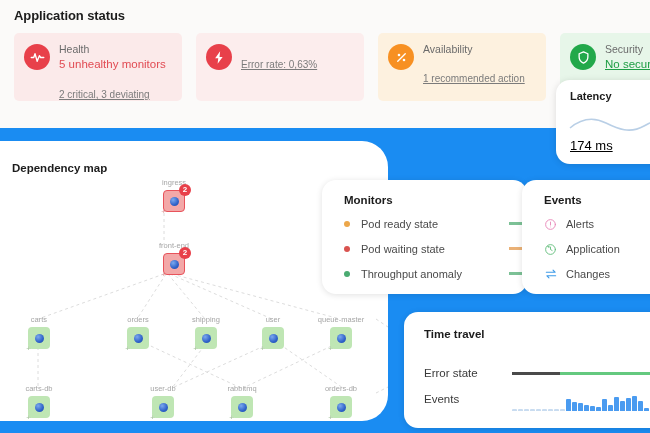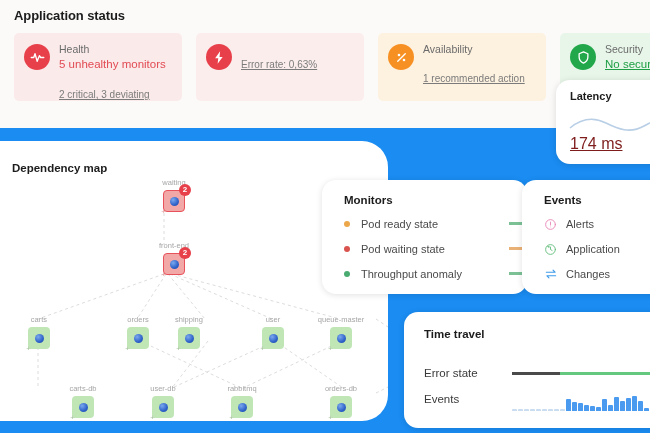--- a/index.html
+++ b/index.html
@@ -137,21 +137,21 @@
 
   
   .latency {
     position: absolute; left: 556px; top: 80px; width: 118px; height: 84px;
     background: #fff; border-radius: 14px; box-shadow: 0 1px 7px rgba(0,0,0,.13);
     padding: 10px 0 0 14px;
   }
   .lat-title { font-size: 11px; font-weight: bold; color: #1c1c1c; }
   .lat-value {
     position: absolute; left: 14px; bottom: 11px;
-    font-size: 16px; color: #7f1d1d; text-decoration: underline; text-align: right;
+    font-size: 13px; color: #000000; text-decoration: underline; text-align: right;
   }
 </style>
 </head>
 <body>
 
 <div class="stage">
 
   <div class="page-title">Application status</div>
 
   <div class="status-row" id="status-row">
@@ -221,21 +221,21 @@
         <path d="M285 200 L182 247"></path>
         <path d="M285 200 L353 247"></path>
         <path d="M352 200 L253 247"></path>
         <path d="M386 178 L398 186"></path>
         <path d="M386 252 L398 246"></path>
         <path d="M10 178 L0 172"></path>
       </g>
     </svg>
     <div id="map-nodes">
         <div style="position: absolute; left: 173px; top: 49px;">
-          <div class="node-label" style="left:11px;top:-12px;">waiting</div>
+          <div class="node-label" style="left:11px;top:-12px;">ingress</div>
           <div class="node red" style="position:relative;">
             <div class="box">
               <span class="dot"></span>
             </div>
             <div class="plus">+</div>
             <div class="badge">2</div>
           </div>
         </div>
         <div style="position: absolute; left: 173px; top: 112px;">
           <div class="node-label" style="left:11px;top:-12px;">front-end</div>
@@ -258,21 +258,21 @@
         </div>
         <div style="position: absolute; left: 137px; top: 186px;">
           <div class="node-label" style="left:11px;top:-12px;">orders</div>
           <div class="node green" style="position:relative;">
             <div class="box">
               <span class="dot"></span>
             </div>
             <div class="plus">+</div>
           </div>
         </div>
-        <div style="position: absolute; left: 188px; top: 186px;">
+        <div style="position: absolute; left: 205px; top: 186px;">
           <div class="node-label" style="left:11px;top:-12px;">shipping</div>
           <div class="node green" style="position:relative;">
             <div class="box">
               <span class="dot"></span>
             </div>
             <div class="plus">+</div>
           </div>
         </div>
         <div style="position: absolute; left: 272px; top: 186px;">
           <div class="node-label" style="left:11px;top:-12px;">user</div>
@@ -285,21 +285,21 @@
         </div>
         <div style="position: absolute; left: 340px; top: 186px;">
           <div class="node-label" style="left:11px;top:-12px;">queue-master</div>
           <div class="node green" style="position:relative;">
             <div class="box">
               <span class="dot"></span>
             </div>
             <div class="plus">+</div>
           </div>
         </div>
-        <div style="position: absolute; left: 38px; top: 255px; margin-left: 44px;">
+        <div style="position: absolute; left: 38px; top: 255px;">
           <div class="node-label" style="left:11px;top:-12px;">carts-db</div>
           <div class="node green" style="position:relative;">
             <div class="box">
               <span class="dot"></span>
             </div>
             <div class="plus">+</div>
           </div>
         </div>
         <div style="position: absolute; left: 162px; top: 255px;">
           <div class="node-label" style="left:11px;top:-12px;">user-db</div>

